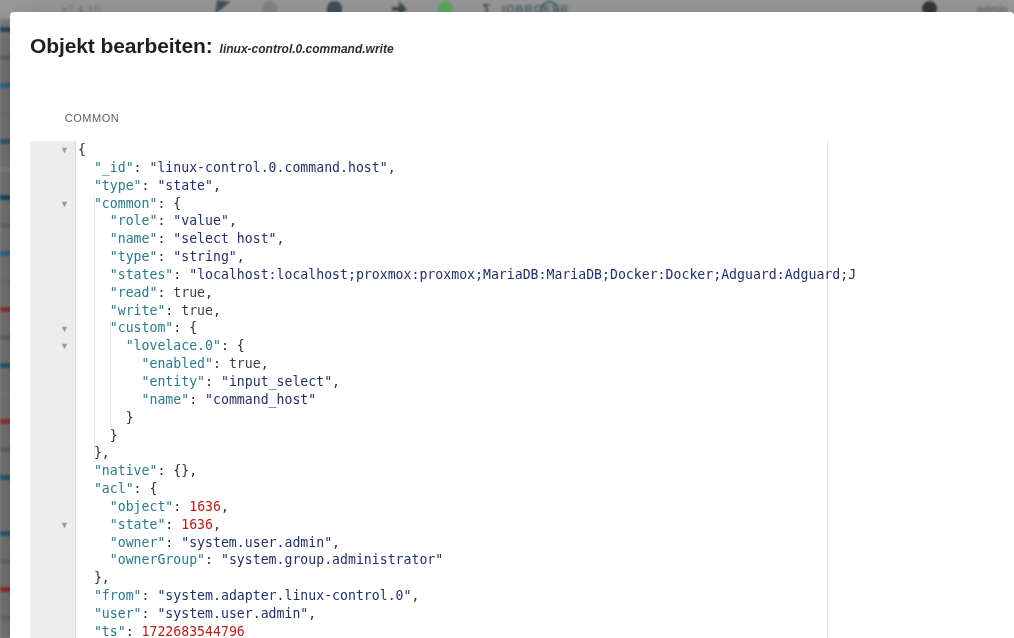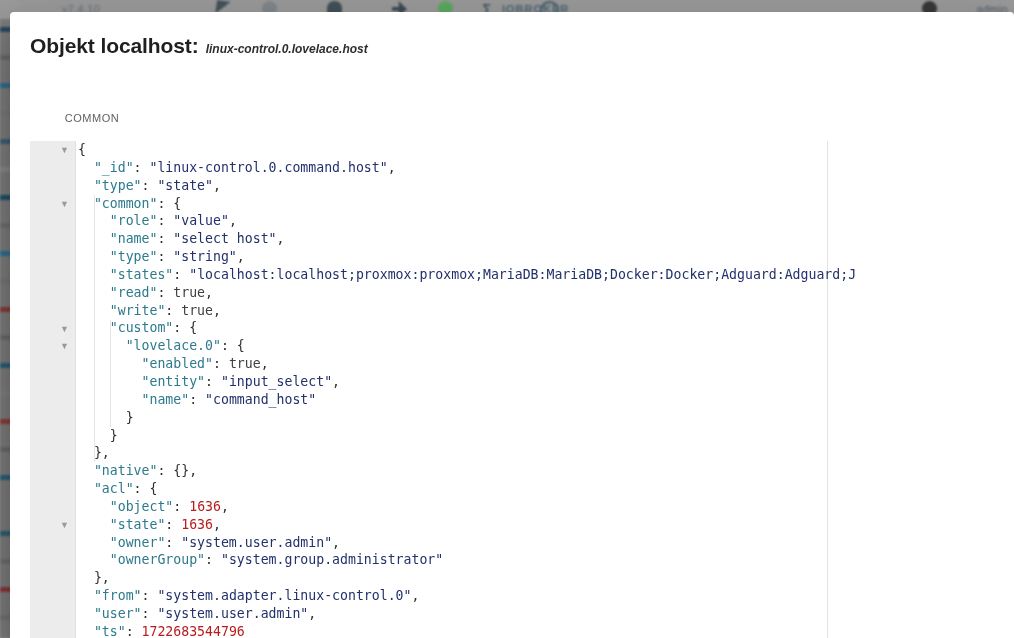--- a/index.html
+++ b/index.html
@@ -262,22 +262,22 @@
         <div class="sb-tick" style="top: 512px; background: rgb(47, 95, 116);"></div>
         <div class="sb-tick" style="top: 540px; background: rgb(110, 110, 110);"></div>
         <div class="sb-tick" style="top: 568px; background: rgb(138, 54, 54);"></div>
         <div class="sb-tick" style="top: 596px; background: rgb(115, 115, 115);"></div>
       </div>
   </div>
 
   <div class="dialog">
 
     <div class="dialog-title">
-      <span class="main">Objekt localhost:</span>
-      <span class="sub">linux-control.0.lovelace.host</span>
+      <span class="main">Objekt bearbeiten:</span>
+      <span class="sub">linux-control.0.command.write</span>
     </div>
 
     <div class="tabs" id="tabs">
         <div class="tab">COMMON</div>
       </div>
 
     <div class="editor">
       <div class="gutter" id="gutter">
           <div class="fold" style="top: 0px;">▼</div>
           <div class="fold" style="top: 53.55px;">▼</div>

